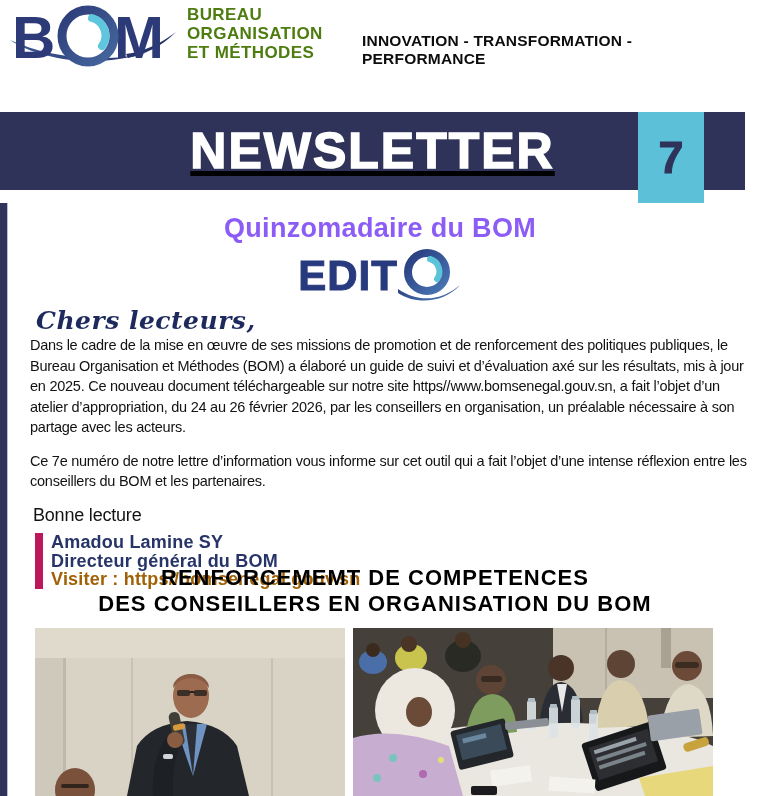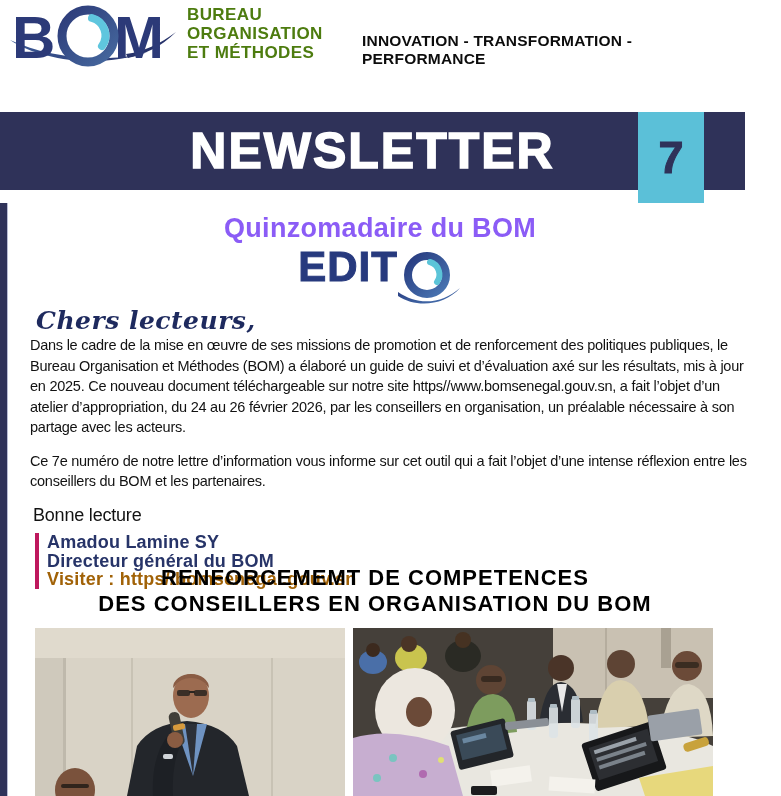--- a/index.html
+++ b/index.html
@@ -14,59 +14,59 @@
     color:#4d7c0f;font-weight:bold;font-size:17px;line-height:19px;letter-spacing:.4px;
     white-space:pre-line;
   }
   .tagline{
     position:absolute;left:362px;top:32px;width:380px;
     color:#0c0c0c;font-weight:bold;font-size:15.5px;letter-spacing:.2px;
   }
   
   .banner{
     position:absolute;left:0;top:112px;width:745px;height:78px;background:#2f3259;
-    display:flex;align-items:center;justify-content:center;
+    display:flex;align-items:center;justify-content:center;text-decoration:underline;
   }
   .banner-title{
     color:#ffffff;font-weight:bold;font-size:50px;letter-spacing:2px;
     -webkit-text-stroke:1.5px #ffffff;
   }
   .issue-box{
     position:absolute;left:638px;top:0;width:66px;height:91px;background:#5bc0d8;
     display:flex;align-items:center;justify-content:center;
   }
   .issue-number{color:#2f3259;font-weight:bold;font-size:45px;-webkit-text-stroke:1px #2f3259;}
   .left-bar{position:absolute;left:0;top:203px;width:7px;height:593px;background:#2f3259;border-right:1px solid #b9bcd4;}
   
   .subtitle{
     position:absolute;left:0;top:213px;width:760px;text-align:center;
     color:#8b5cf6;font-weight:bold;font-size:27px;letter-spacing:.3px;
   }
   .edito-row{
     position:absolute;left:0;top:246px;width:760px;height:60px;
-    display:flex;justify-content:center;
+    display:flex;align-items:center;justify-content:center;
   }
   .edito-text{
     color:#273a7e;font-weight:bold;font-size:42px;letter-spacing:1px;
     -webkit-text-stroke:1px #273a7e;line-height:1;
   }
   .edito-o{margin-left:-2px;margin-top:4px;}
   
   .salutation{
     position:absolute;left:36px;top:306px;
     font-family:"DejaVu Serif",serif;font-style:italic;
     color:#1e2a5e;font-size:25px;letter-spacing:.5px;font-weight:bold;
   }
   .content{position:absolute;left:30px;top:335px;width:728px;color:#121212;}
   .content p{
     margin:0 0 13px 0;font-size:14.5px;line-height:1.42;letter-spacing:-.25px;
   }
   .closing{margin:2px 0 7px 3px;font-size:18px;letter-spacing:-.2px;}
   .signature{
-    margin-left:5px;border-left:4px solid #be185d;padding-left:8px;
+    margin-left:5px;border-left:8px solid #be185d;padding-left:8px;
     color:#273468;font-weight:bold;font-size:18px;line-height:1.04;letter-spacing:.2px;
   }
   .signature .sig-line{display:block;}
   .sig-link{color:#a16207;text-decoration:none;text-align:right;}
   
   .article-heading{
     position:absolute;left:0;top:565px;width:750px;text-align:center;
     color:#000000;font-weight:bold;font-size:22px;line-height:1.18;letter-spacing:1px;
   }
   .photos{position:absolute;left:35px;top:628px;display:flex;gap:8px;}

